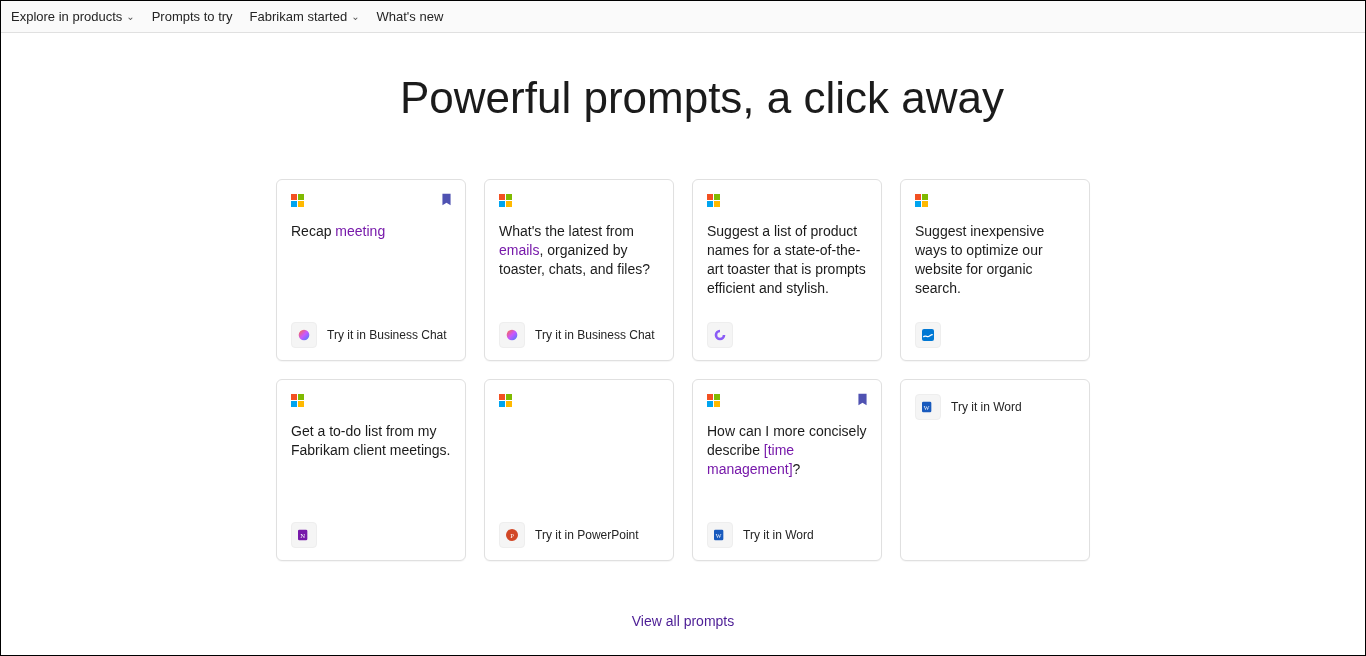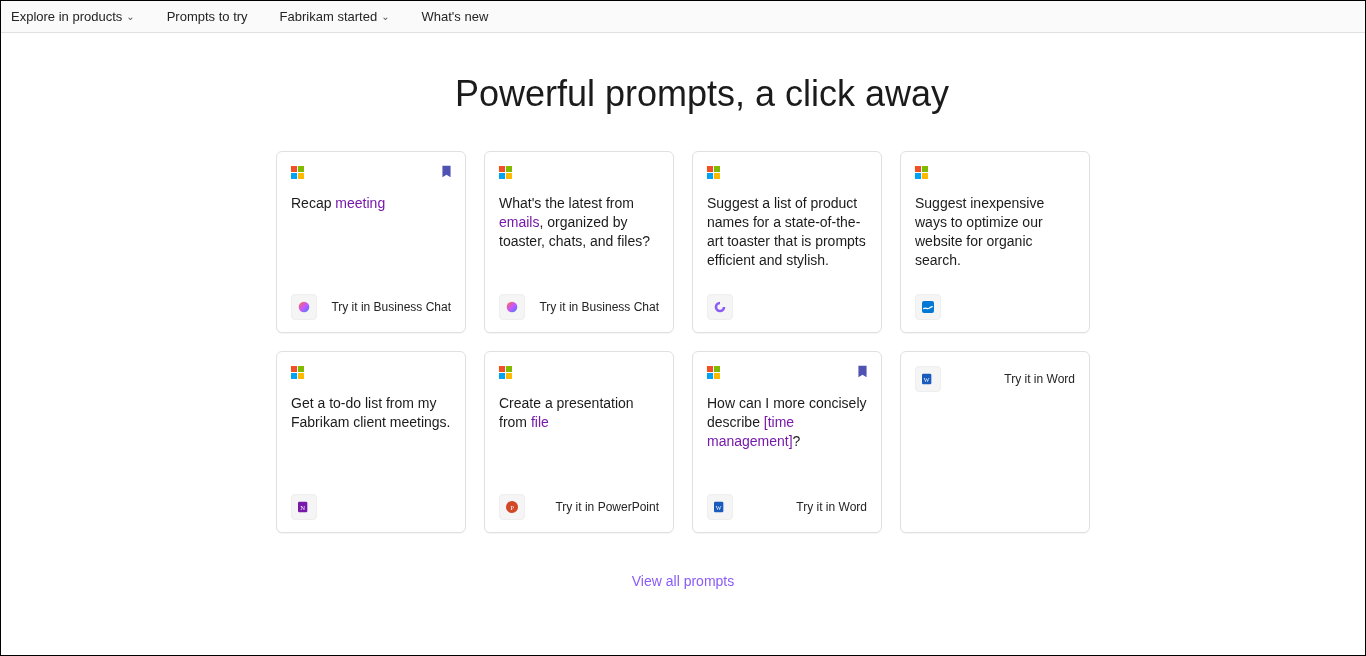--- a/index.html
+++ b/index.html
@@ -1,36 +1,36 @@
 <!DOCTYPE html>
 <html><head>
 <meta charset="utf-8">
 <style>
 * { box-sizing: border-box; margin: 0; padding: 0; }
 body { font-family: "Segoe UI", -apple-system, sans-serif; background: #fff; color: #242424; width: 1366px; height: 656px; border: 1px solid #000; overflow: hidden; }
-.topnav { display: flex; align-items: center; height: 32px; border-bottom: 1px solid #e0e0e0; background: #fafafa; padding: 0 10px; gap: 32px; }
+.topnav { display: flex; align-items: center; height: 32px; border-bottom: 1px solid #e0e0e0; background: #fafafa; padding: 0 10px; gap: 17px; }
 .navitem { font-size: 13px; color: #242424; cursor: pointer; display: inline-flex; align-items: center; gap: 4px; }
 .chev { font-size: 10px; color: #555; }
 .main { padding-top: 40px; text-align: center; }
-.headline { font-size: 36px; font-weight: 400; color: #1b1b1b; margin-bottom: 36px; padding-left: 38px; }
-.grid { width: 726px; margin: 0 auto; display: grid; grid-template-columns: repeat(4, 190px); gap: 18px; justify-content: center; }
+.headline { font-size: 44px; font-weight: 400; color: #1b1b1b; margin-bottom: 56px; padding-left: 38px; }
+.grid { width: 726px; margin: 12px auto; display: grid; grid-template-columns: repeat(4, 190px); gap: 18px; justify-content: center; }
 .card { position: relative; height: 182px; border: 1px solid #e0e0e0; border-radius: 6px; text-align: left; padding: 14px 14px 12px 14px; display: flex; flex-direction: column; justify-content: space-between; cursor: pointer; background: #fff; box-shadow: 0 1px 1px rgba(0,0,0,0.04); }
 .card-top { }
 .ms-logo { width: 14px; height: 14px; display: inline-block; margin-bottom: 10px; }
 .ms-logo span { width: 6px; height: 6px; float: left; margin: 0 1px 1px 0; }
 .ms1 { background: #f25022; } .ms2 { background: #7fba00; } .ms3 { background: #00a4ef; } .ms4 { background: #ffb900; }
 .bookmark { position: absolute; top: 12px; right: 12px; color: #4f52b2; }
 .prompt-text { font-size: 14px; line-height: 1.35; color: #1b1b1b; font-weight: 400; }
 .hl { color: #7719aa; }
 .hl-br { color: #7719aa; }
-.card-bottom { display: flex; align-items: center; gap: 10px; justify-content: space-between; }
+.card-bottom { display: flex; align-items: center; gap: 10px; }
 .app-icon { width: 26px; height: 26px; border-radius: 4px; background: #f5f5f5; display: flex; align-items: center; justify-content: center; border: 1px solid #eee; }
 .app-icon svg { width: 16px; height: 16px; }
 .try-text { font-size: 12px; color: #242424; }
-.viewall { margin-top: 40px; font-size: 14px; color: #8b5cf6; cursor: pointer; display: inline-block; }
+.viewall { margin-top: 40px; font-size: 14px; color: #4c1d95; cursor: pointer; display: inline-block; }
 </style>
 </head>
 <body>
 
 <div class="topnav">
   <span class="navitem">
       <span>Explore in products</span>
       <span class="chev">⌄</span>
     </span>
   <span class="navitem">Prompts to try</span>
@@ -126,21 +126,20 @@
               <rect x="3" y="4" width="14" height="16" rx="2" fill="#7719aa"></rect>
               <text x="10" y="16" font-size="10" fill="#fff" text-anchor="middle" font-family="Segoe UI">N</text>
             </svg>
           </span>
       </div>
     </div>
 
     <div class="card">
       <div class="card-top">
         <span class="ms-logo"><span class="ms1"></span><span class="ms2"></span><span class="ms3"></span><span class="ms4"></span></span>
-        <div class="prompt-text"><span>Create a presentation from </span><span class="hl">file</span><span></span></div>
       </div>
       <div class="card-bottom">
         <span class="app-icon">
             <svg viewBox="0 0 24 24">
               <circle cx="12" cy="12" r="9" fill="#d24726"></circle>
               <text x="12" y="16" font-size="10" fill="#fff" text-anchor="middle" font-family="Segoe UI">P</text>
             </svg>
           </span>
         <span class="try-text">Try it in PowerPoint</span>
       </div>

